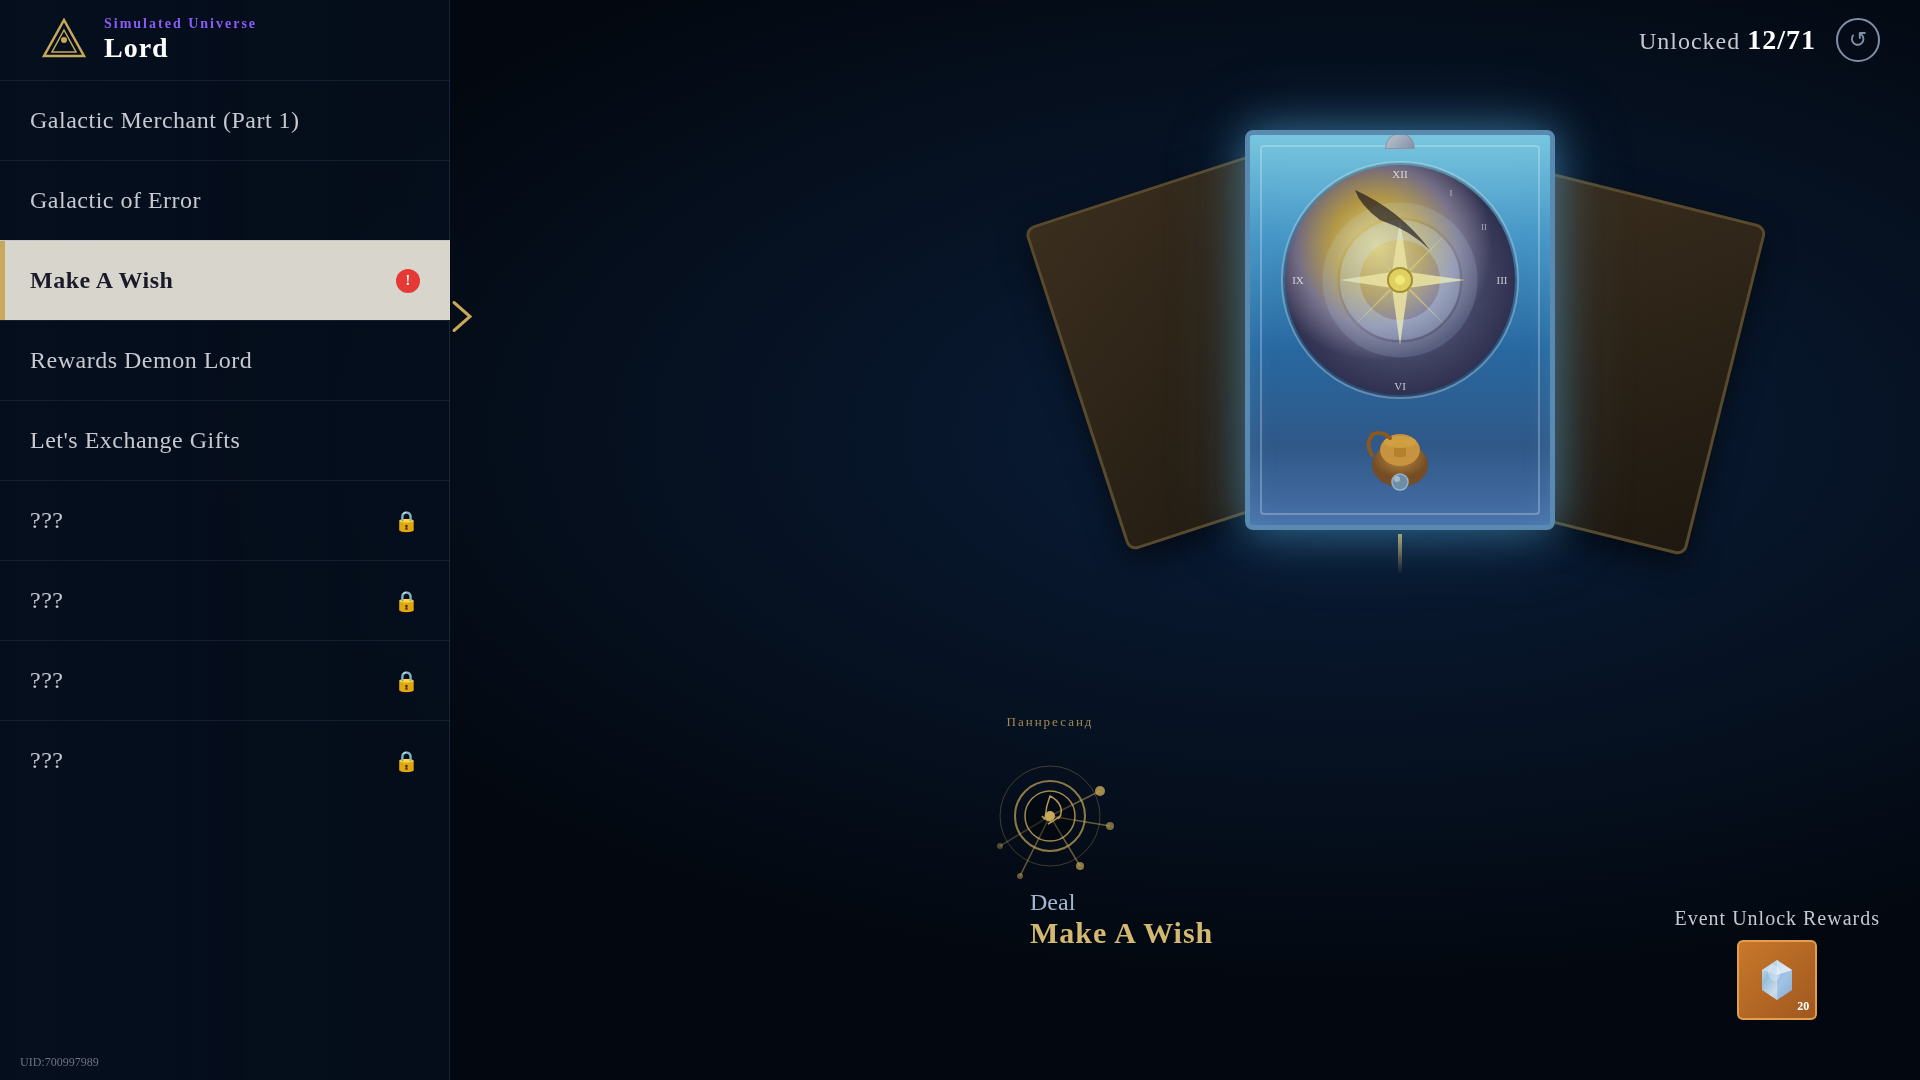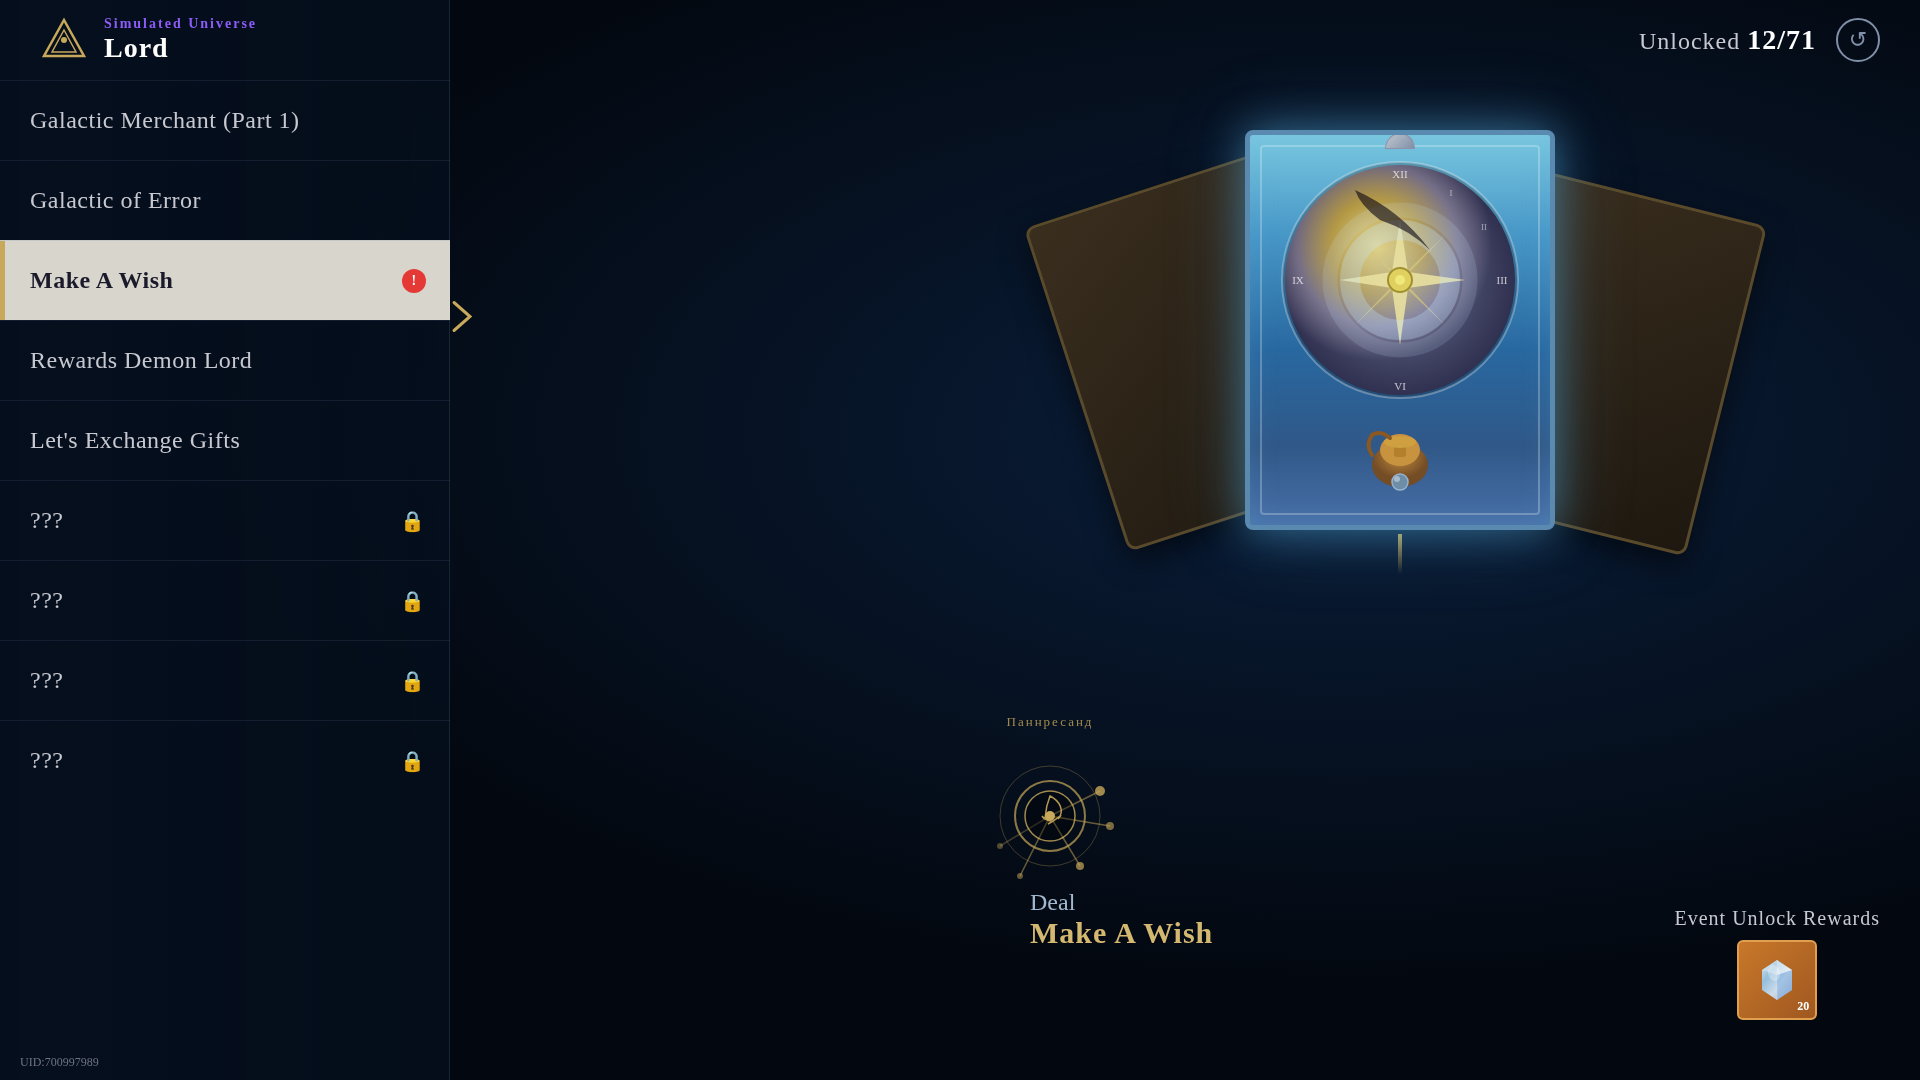--- a/index.html
+++ b/index.html
@@ -134,21 +134,21 @@
     .menu-list::-webkit-scrollbar-thumb {
       background: rgba(200,168,90,0.4);
     }
 
     .menu-item {
       position: relative;
       width: 100%;
       height: 80px;
       display: flex;
       align-items: center;
-      padding: 0 24px 0 30px;
+      padding: 0 30px 0 30px;
       border-top: 1px solid rgba(100,130,160,0.15);
       cursor: pointer;
       color: #c8c8d0;
       font-size: 24px;
       letter-spacing: 0.5px;
       transition: background 0.2s;
     }
 
     .menu-item.active {
       background: rgba(240,235,225,0.9);

